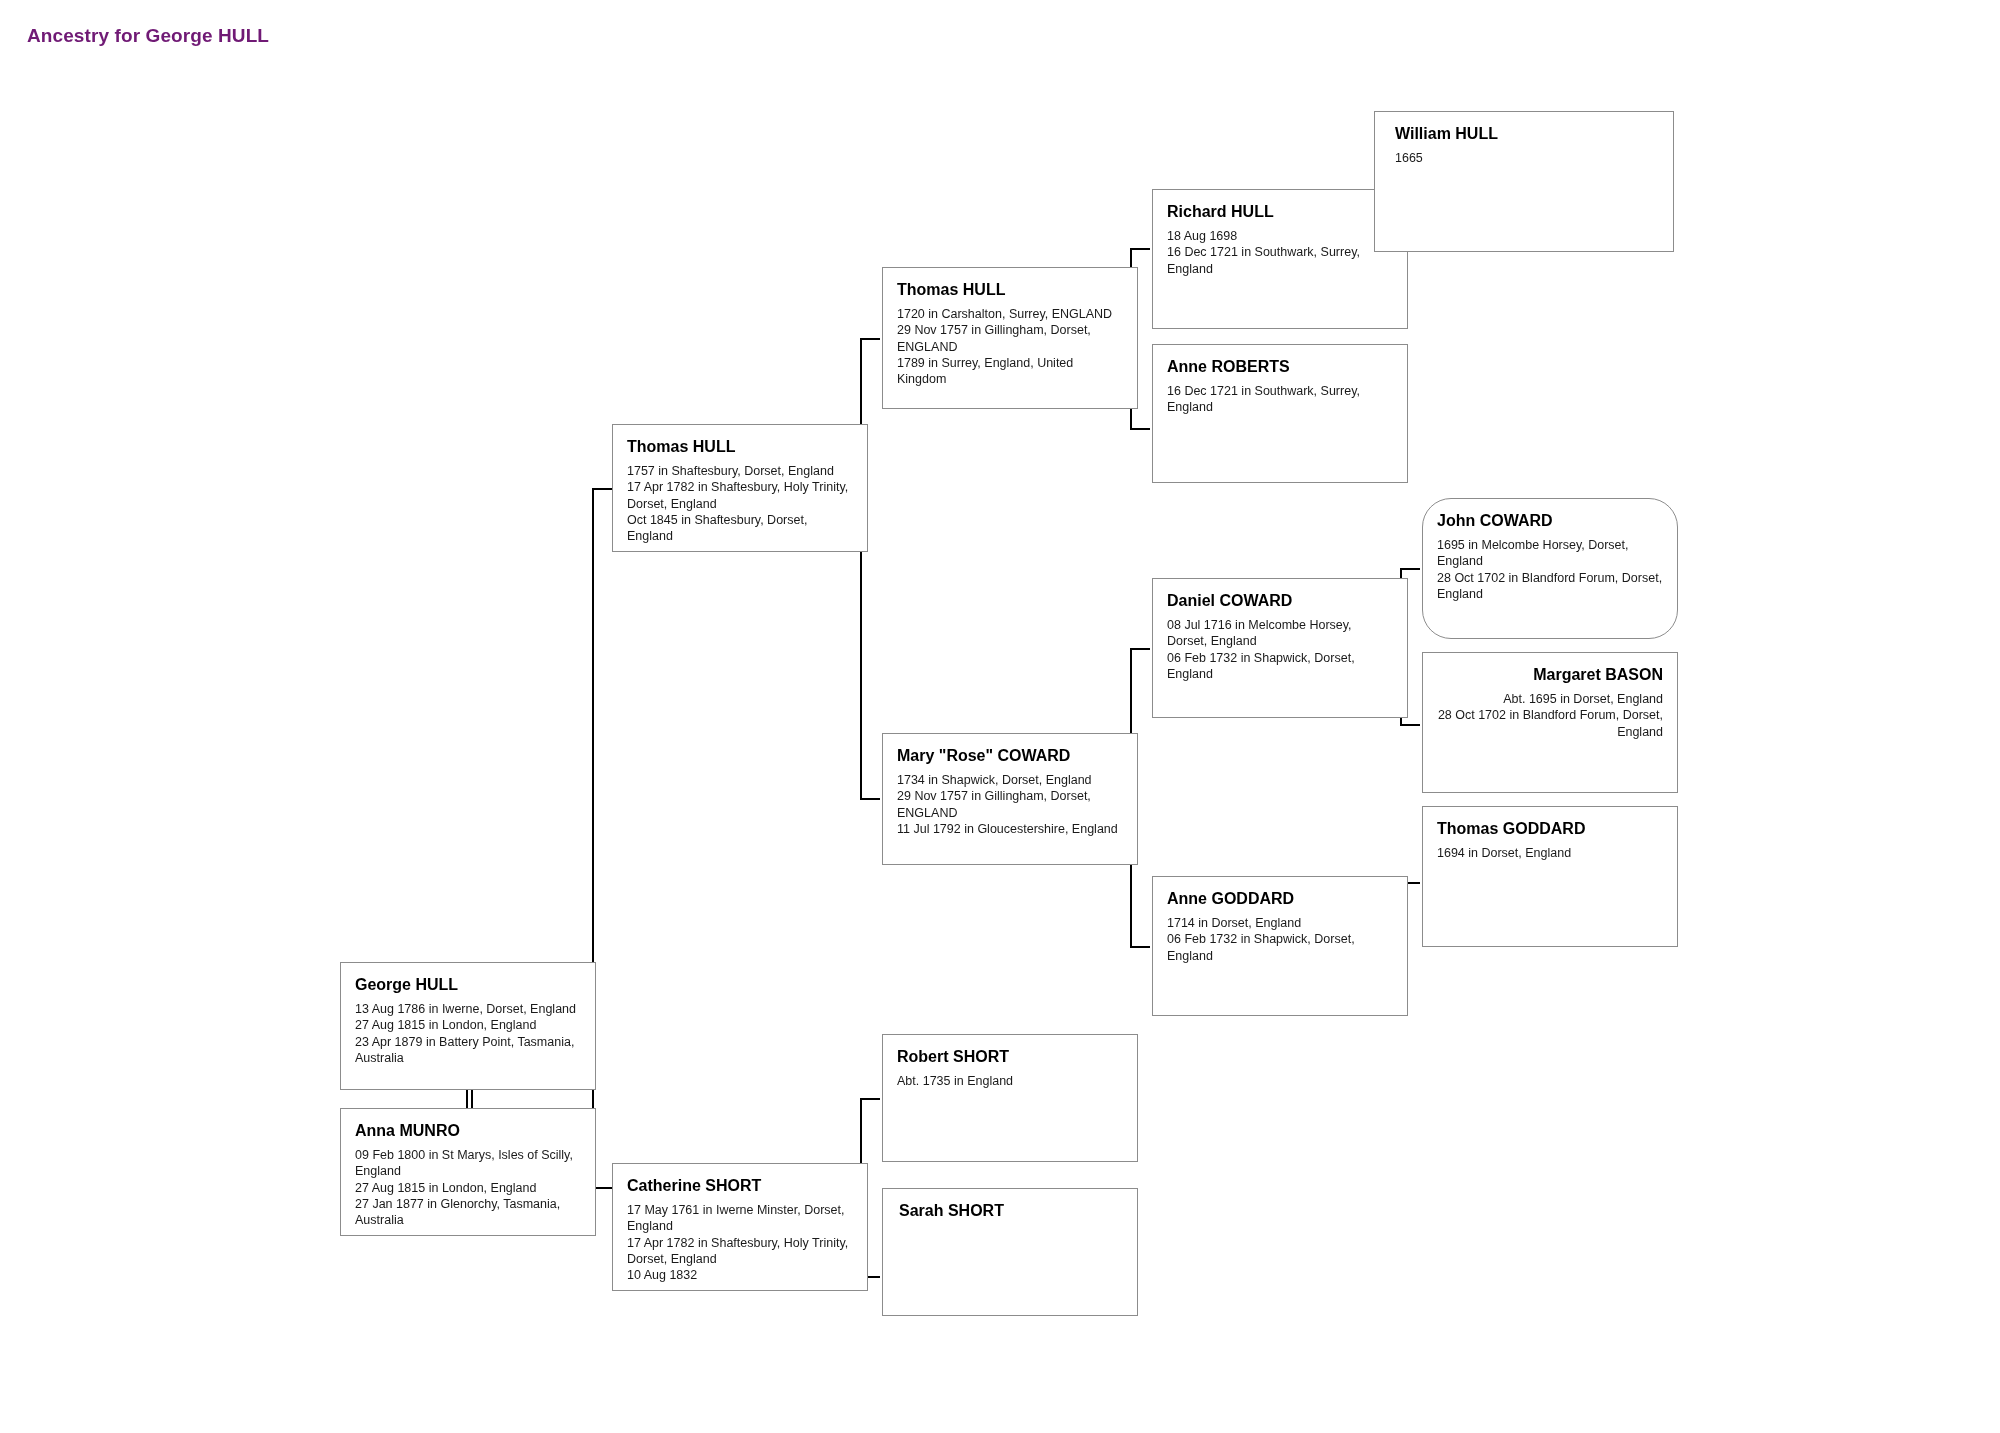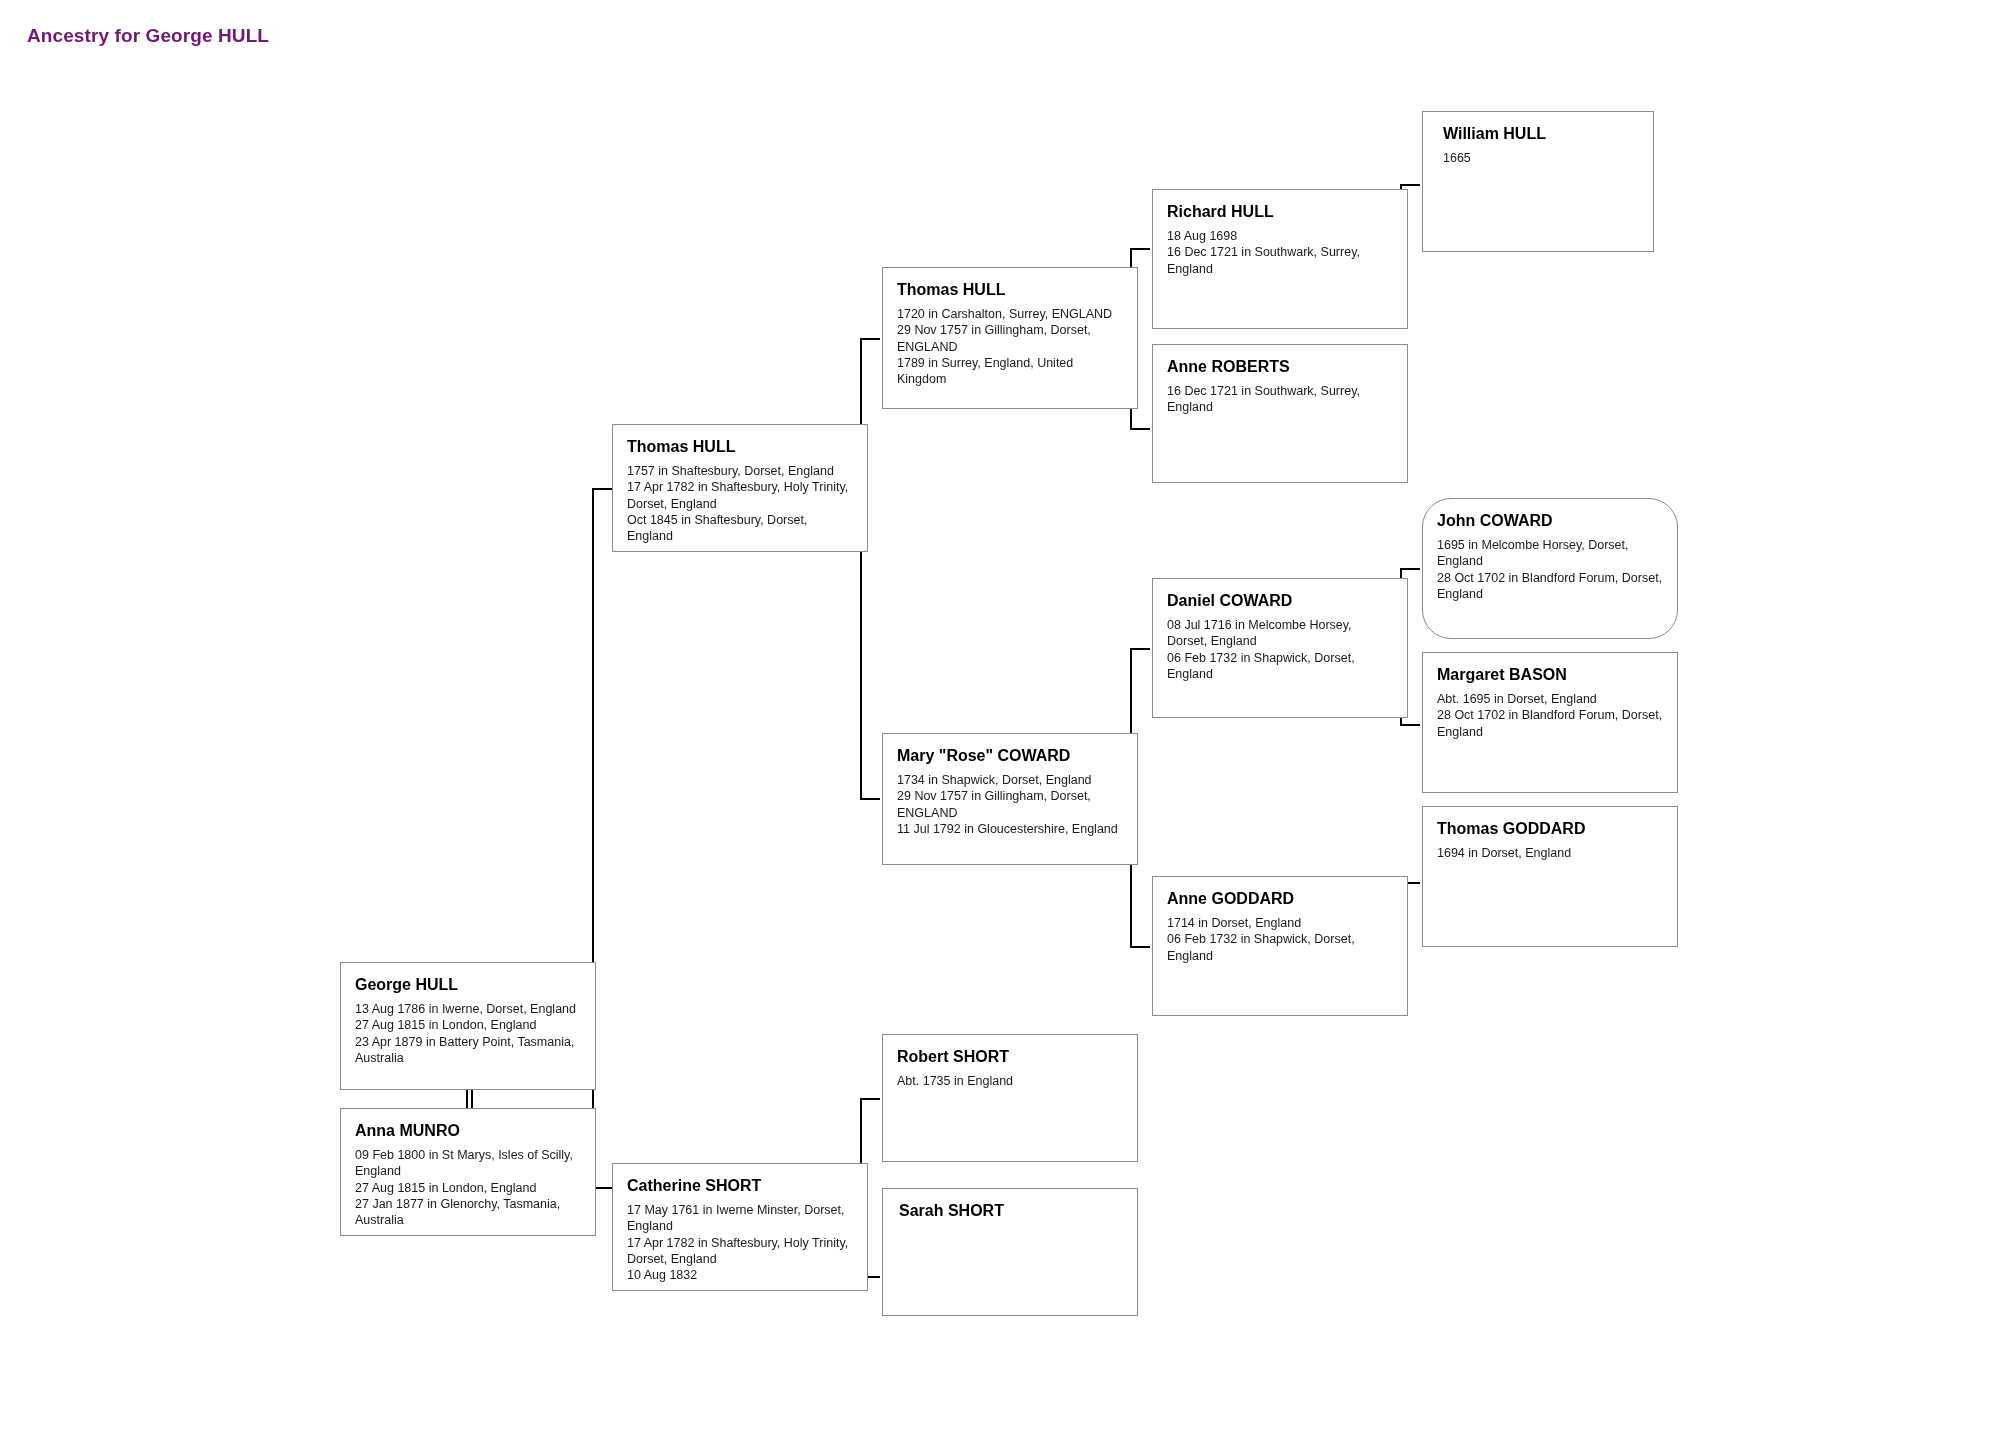--- a/index.html
+++ b/index.html
@@ -185,32 +185,32 @@
     <div class="person-facts">08 Jul 1716 in Melcombe Horsey, Dorset, England
 06 Feb 1732 in Shapwick, Dorset, England</div>
   </div>
 
   <div class="person-box" style="left:1152px; top:876px; width:256px; height:140px;">
     <div class="person-name">Anne GODDARD</div>
     <div class="person-facts">1714 in Dorset, England
 06 Feb 1732 in Shapwick, Dorset, England</div>
   </div>
 
-  <div class="person-box" style="left:1422px; top:111px; width:232px; height:141px;padding-left:20px;">
+  <div class="person-box" style="left:1374px; top:111px; width:300px; height:141px;padding-left:20px;">
     <div class="person-name">William HULL</div>
     <div class="person-facts">1665</div>
   </div>
 
   <div class="person-box" style="left:1422px; top:498px; width:256px; height:141px;border-radius:29px;">
     <div class="person-name">John COWARD</div>
     <div class="person-facts">1695 in Melcombe Horsey, Dorset, England
 28 Oct 1702 in Blandford Forum, Dorset, England</div>
   </div>
 
-  <div class="person-box" style="left:1422px; top:652px; width:256px; height:141px;">
+  <div class="person-box" style="left:1422px; top:652px; width:256px; height:141px;text-align:right;">
     <div class="person-name">Margaret BASON</div>
     <div class="person-facts">Abt. 1695 in Dorset, England
 28 Oct 1702 in Blandford Forum, Dorset, England</div>
   </div>
 
   <div class="person-box" style="left:1422px; top:806px; width:256px; height:141px;">
     <div class="person-name">Thomas GODDARD</div>
     <div class="person-facts">1694 in Dorset, England</div>
   </div>
 

